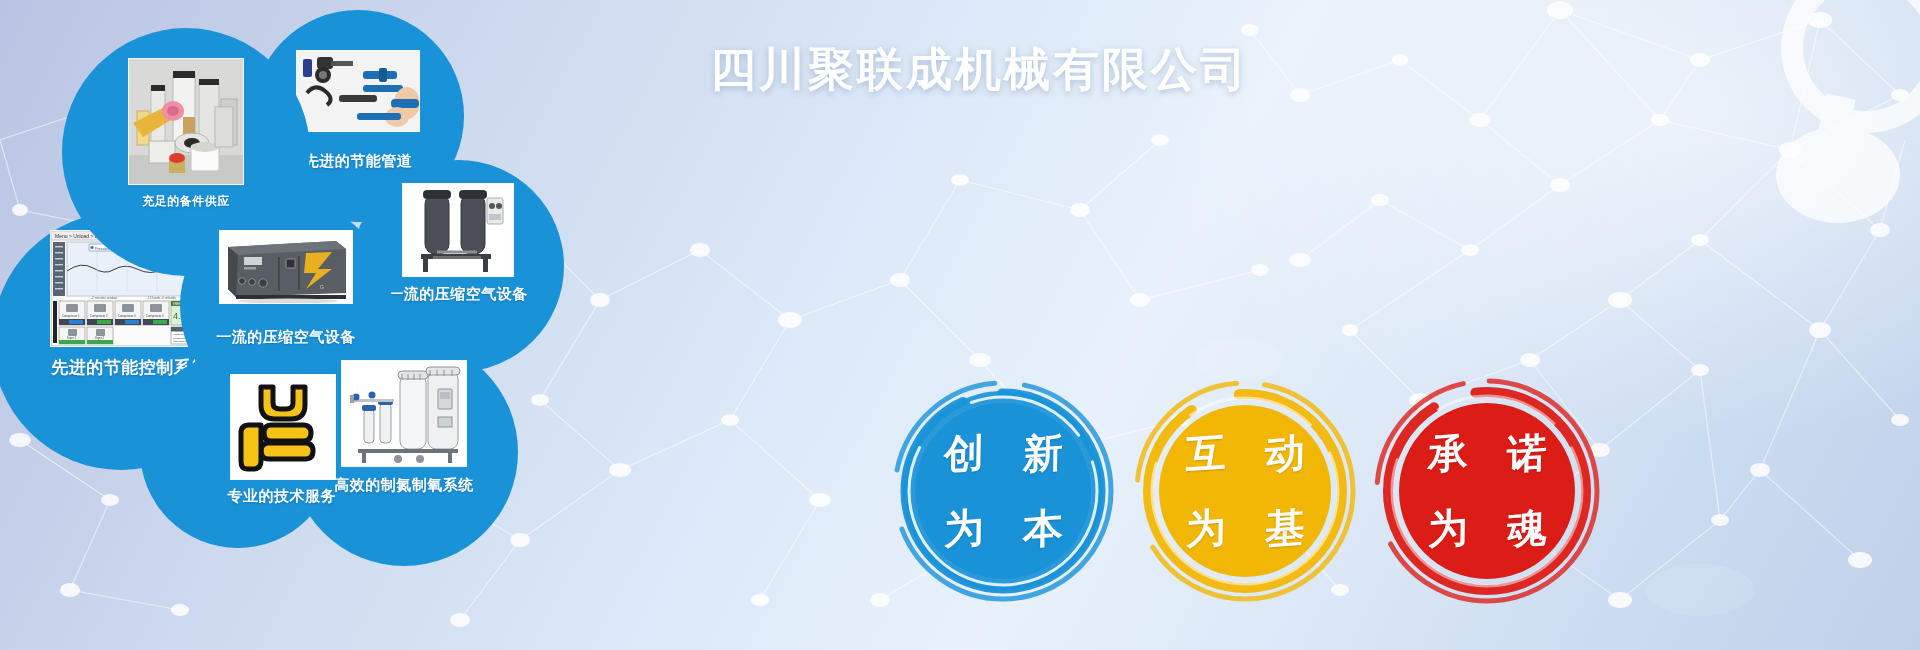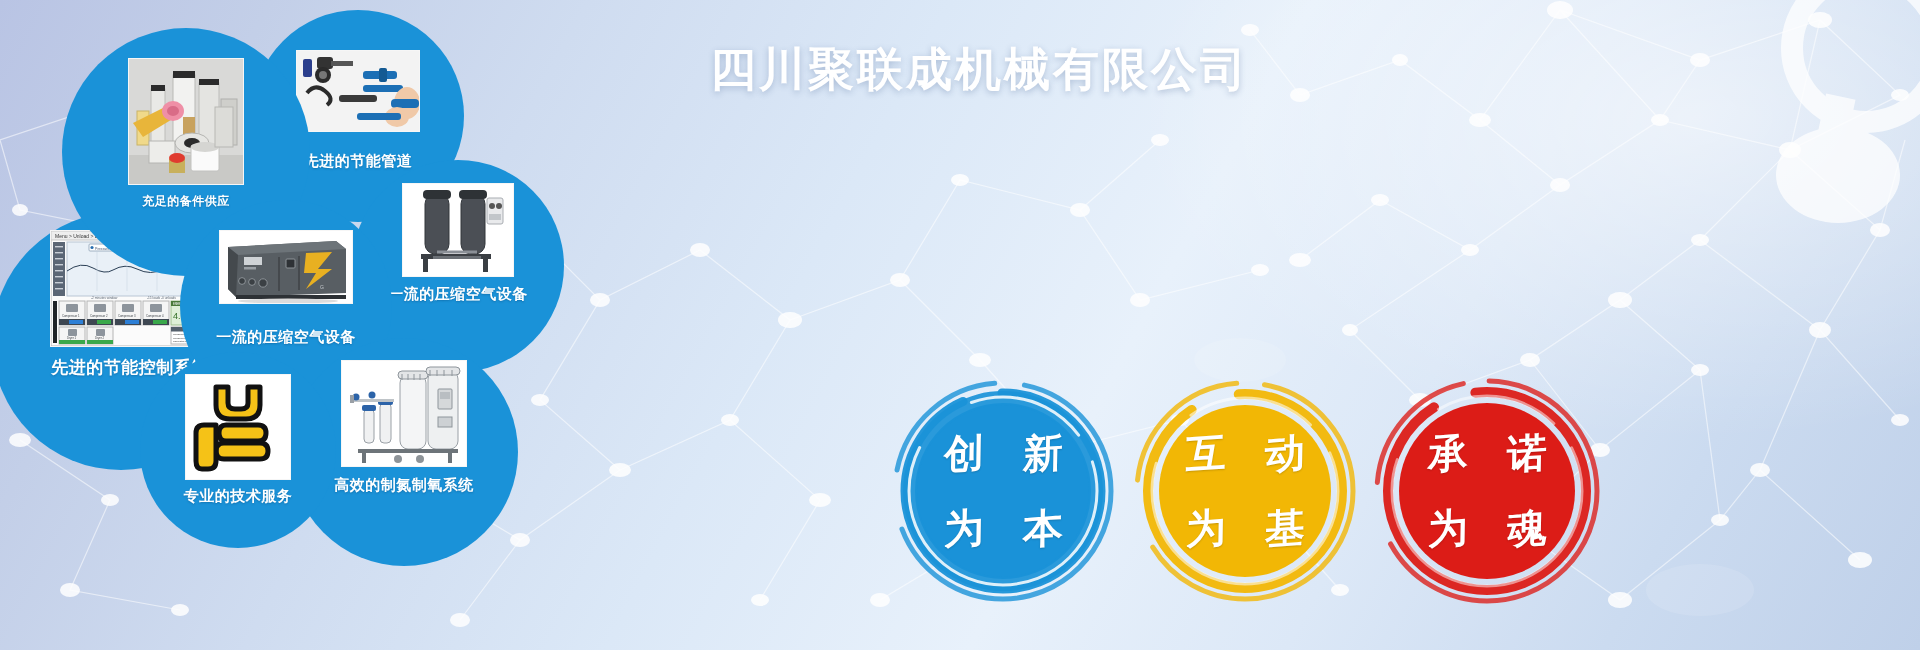--- a/index.html
+++ b/index.html
@@ -36,21 +36,21 @@
     letter-spacing:.5px;
   }
 
   
   #c-parts   {left:62px;  top:28px;  width:248px;height:248px;}
   #c-pipe    {left:252px; top:10px;  width:212px;height:212px;}
   #c-air     {left:352px; top:160px; width:212px;height:212px;}
   #c-ctrl    {left:-8px;  top:212px; width:258px;height:258px;}
   #c-comp    {left:180px; top:200px; width:212px;height:212px;}
   #c-n2      {left:290px; top:338px; width:228px;height:228px;}
-  #c-serv    {left:140px; top:352px; width:196px;height:196px;}
+  #c-serv    {left:140px; top:352px; width:196px;height:196px;align-items:flex-end;}
 
   #c-parts .photo{width:114px;height:125px;margin-top:30px;}
   #c-parts .cap {font-size:12px;margin-top:8px;}
   #c-pipe  .photo{width:122px;height:80px;margin-top:40px;}
   #c-pipe  .cap {font-size:15px;margin-top:20px;}
   #c-air   .photo{width:110px;height:92px;margin-top:23px;}
   #c-air   .cap {font-size:15px;margin-top:8px;}
   #c-ctrl  .photo{width:162px;height:115px;margin-top:18px;margin-left:22px;}
   #c-ctrl  .cap {font-size:17px;margin-top:9px;margin-left:18px;}
   #c-comp  .photo{width:132px;height:72px;margin-top:30px;}

